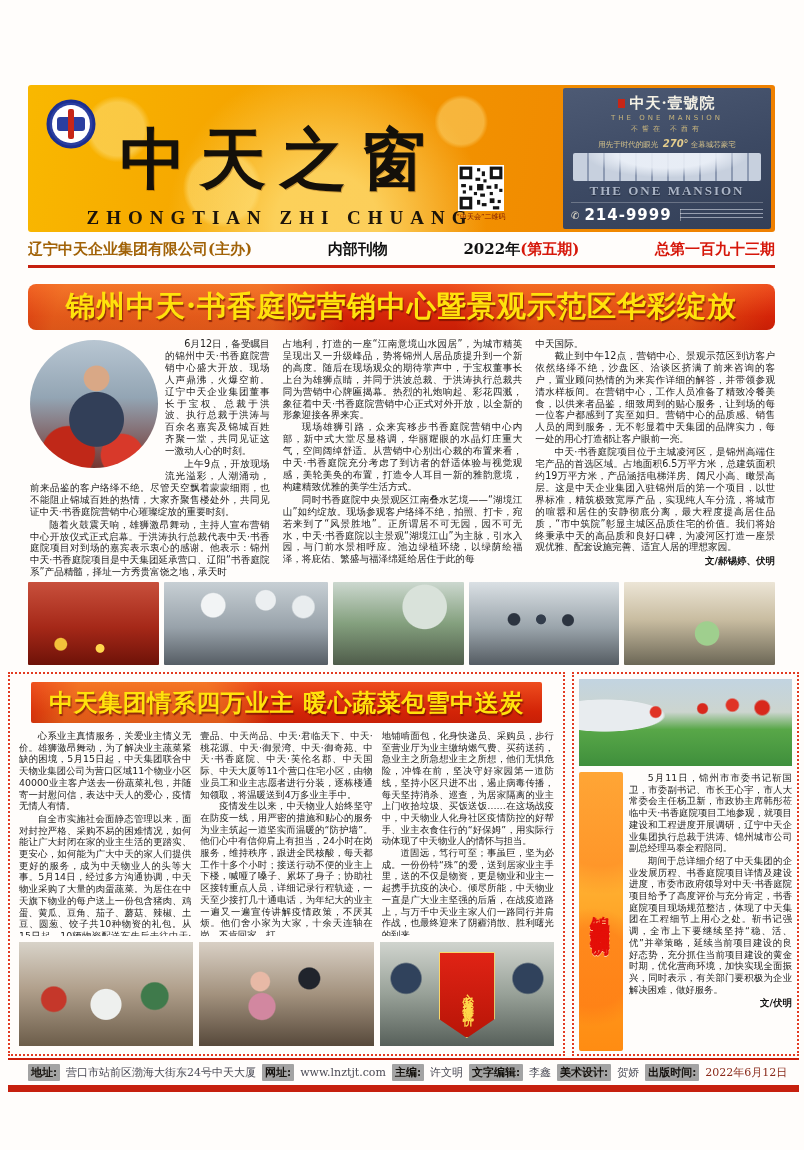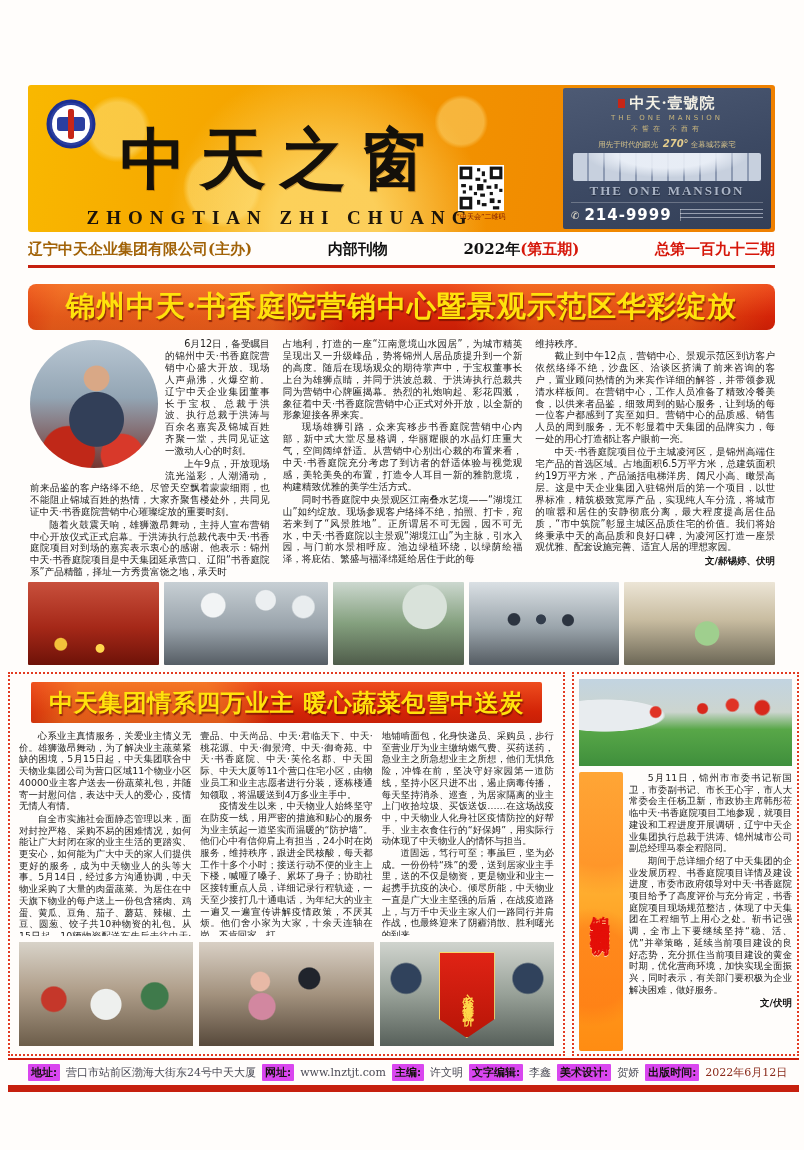--- a/index.html
+++ b/index.html
@@ -145,21 +145,21 @@
        radial-gradient(circle at 50% 15%, rgba(255,120,30,.5) 0 22%, transparent 34%),
        radial-gradient(circle at 30% 70%, rgba(255,110,20,.45) 0 20%, transparent 30%),
        linear-gradient(180deg,#ffd34d,#ff9e22 60%,#ff8c12);
      color:#e40f08;font-family:"DejaVu Serif","Liberation Serif",serif;font-weight:bold;font-size:20px;
      letter-spacing:2px;text-shadow:0 1px 0 rgba(255,255,255,.5);border-radius:2px;}
   .rb-text{flex:1;overflow:hidden;font-size:9.4px;line-height:11.7px;text-align:justify;color:#222;}
   
   .f-line{position:absolute;left:8px;top:1058px;width:791px;height:2px;background:#cf1d0a;}
   .f-row{position:absolute;left:28px;top:1062px;width:749px;height:21px;display:flex;align-items:center;
      gap:6px;font-family:"DejaVu Serif","Liberation Serif",serif;font-size:11px;white-space:nowrap;}
-  .chip{background:#d946ef;color:#15120e;font-weight:bold;padding:1px 3px;border-radius:1px;}
+  .chip{background:#a3a3a3;color:#15120e;font-weight:bold;padding:1px 3px;border-radius:1px;}
   .f-val{color:#4a4a55;}
   .f-val.date{color:#8a2a1a;}
   .f-bar{position:absolute;left:8px;top:1085px;width:791px;height:7px;background:#c6200e;}
 </style>
 </head>
 <body>
 
 <div class="page">
 
   <header class="banner">
@@ -248,21 +248,21 @@
       <p class="ind">6月12日，备受瞩目的锦州中天·书香庭院营销中心盛大开放。现场人声鼎沸，火爆空前。辽宁中天企业集团董事长于宝权、总裁于洪波、执行总裁于洪涛与百余名嘉宾及锦城百姓齐聚一堂，共同见证这一激动人心的时刻。</p>
       <p class="ind">上午9点，开放现场流光溢彩，人潮涌动，前来品鉴的客户络绎不绝。尽管天空飘着蒙蒙细雨，也不能阻止锦城百姓的热情，大家齐聚售楼处外，共同见证中天·书香庭院营销中心璀璨绽放的重要时刻。</p>
       <p class="ind">随着火鼓震天响，雄狮激昂舞动，主持人宣布营销中心开放仪式正式启幕。于洪涛执行总裁代表中天·书香庭院项目对到场的嘉宾表示衷心的感谢。他表示：锦州中天·书香庭院项目是中天集团延承营口、辽阳“书香庭院系”产品精髓，择址一方秀贵富饶之地，承天时</p>
     </div>
     <div class="col">
       <p class="cont">占地利，打造的一座“江南意境山水园居”，为城市精英呈现出又一升级峰品，势将锦州人居品质提升到一个新的高度。随后在现场观众的期待掌声中，于宝权董事长上台为雄狮点睛，并同于洪波总裁、于洪涛执行总裁共同为营销中心牌匾揭幕。热烈的礼炮响起、彩花四溅，象征着中天·书香庭院营销中心正式对外开放，以全新的形象迎接各界来宾。</p>
       <p class="ind">现场雄狮引路，众来宾移步书香庭院营销中心内部，新中式大堂尽显格调，华丽耀眼的水晶灯庄重大气，空间阔绰舒适。从营销中心别出心裁的布置来看，中天·书香庭院充分考虑了到访者的舒适体验与视觉观感，美轮美奂的布置，打造令人耳目一新的雅韵意境，构建精致优雅的美学生活方式。</p>
       <p class="ind">同时书香庭院中央景观区江南叠水艺境——“湖境江山”如约绽放。现场参观客户络绎不绝，拍照、打卡，宛若来到了“风景胜地”。正所谓居不可无园，园不可无水，中天·书香庭院以主景观“湖境江山”为主脉，引水入园，与门前水景相呼应。池边绿植环绕，以绿荫绘福泽，将庇佑、繁盛与福泽绵延给居住于此的每</p>
     </div>
     <div class="col">
-      <p class="cont">维持秩序。</p>
+      <p class="cont">中天国际。</p>
       <p class="ind">截止到中午12点，营销中心、景观示范区到访客户依然络绎不绝，沙盘区、洽谈区挤满了前来咨询的客户，置业顾问热情的为来宾作详细的解答，并带领参观清水样板间。在营销中心，工作人员准备了精致冷餐美食，以供来者品鉴，细致周到的贴心服务，让到场的每一位客户都感到了宾至如归。营销中心的品质感、销售人员的周到服务，无不彰显着中天集团的品牌实力，每一处的用心打造都让客户眼前一亮。</p>
       <p class="ind">中天·书香庭院项目位于主城凌河区，是锦州高端住宅产品的首选区域。占地面积6.5万平方米，总建筑面积约19万平方米，产品涵括电梯洋房、阔尺小高、瞰景高层。这是中天企业集团入驻锦州后的第一个项目，以世界标准，精筑极致宽厚产品，实现纯人车分流，将城市的喧嚣和居住的安静彻底分离，最大程度提高居住品质，“市中筑院”彰显主城区品质住宅的价值。我们将始终秉承中天的高品质和良好口碑，为凌河区打造一座景观优雅、配套设施完善、适宜人居的理想家园。</p>
       <p class="byline">文/郝锡婷、伏明</p>
     </div>
   </section>
 
   <div class="strip">
     <div class="photo ph-lion"></div>
     <div class="photo ph-umbrella"></div>
     <div class="photo ph-garden"></div>

